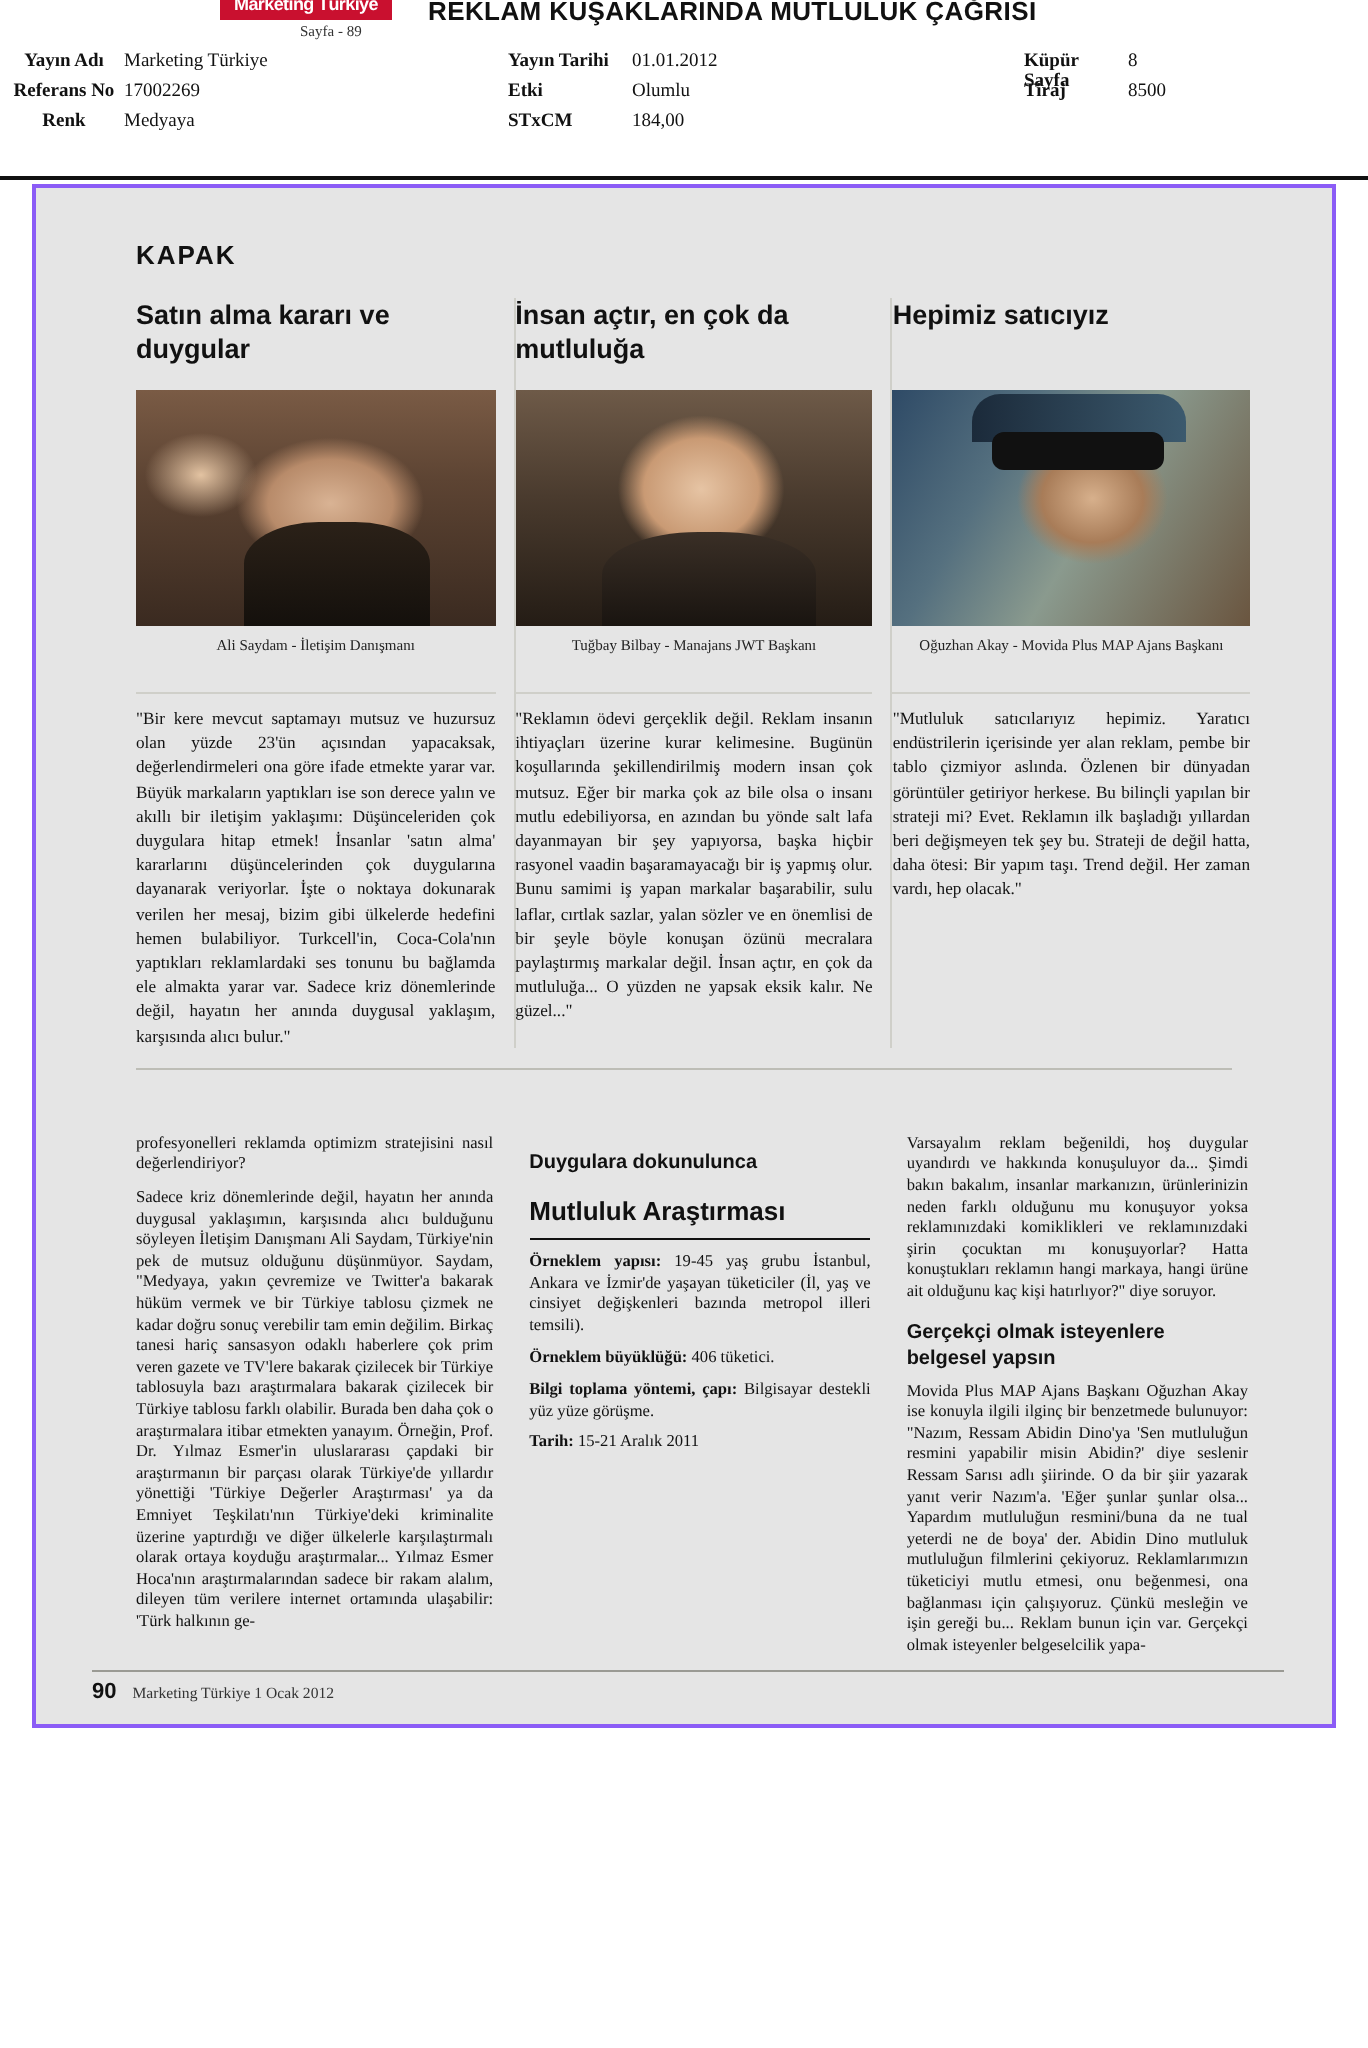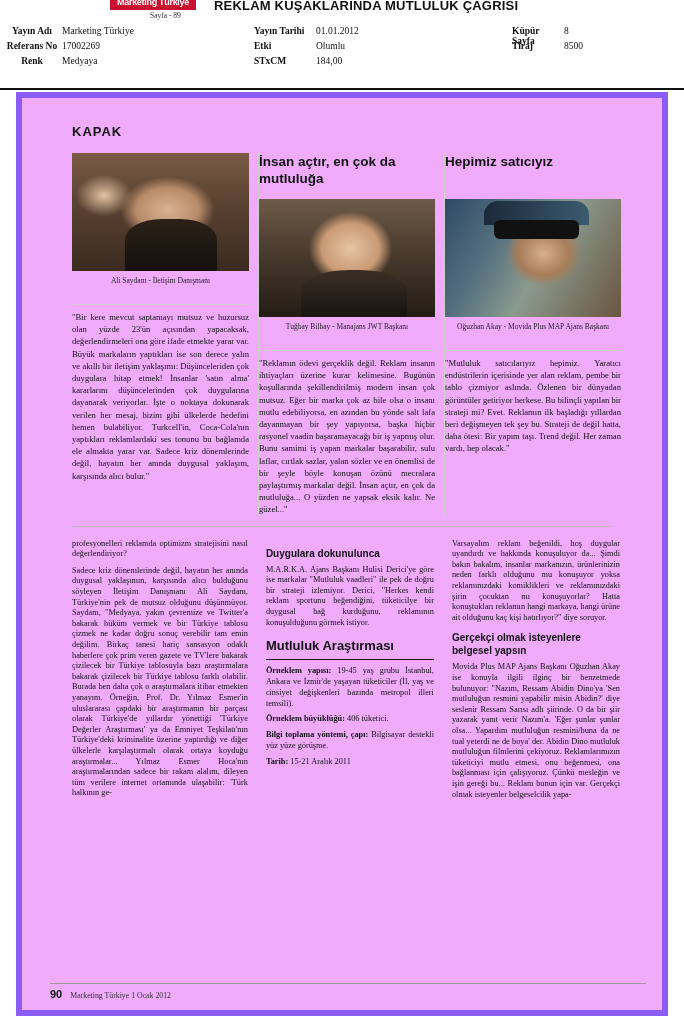--- a/index.html
+++ b/index.html
@@ -96,23 +96,23 @@
     height: 2px;
     background: #111;
   }
 
   
   .scan {
     position: absolute;
     top: 92px;
     left: 16px;
     width: 652px;
-    height: 924px;
-    background: #f0abfc;
-    border: 6px solid #8b5cf6;
+    height: 772px;
+    background: #e5e5e5;
+    border: 2px solid #8b5cf6;
     box-sizing: border-box;
     overflow: hidden;
   }
   .scan-inner {
     position: absolute;
     top: 0; left: 0; right: 0; bottom: 0;
     padding: 26px 28px 0 28px;
   }
 
   .kapak-label {
@@ -234,20 +234,21 @@
   
   .bodycols {
     display: flex;
     margin-left: 22px;
     margin-right: 4px;
   }
   .bcol {
     width: 190px;
     padding-right: 10px;
     box-sizing: border-box;
+    margin-top: 20px;
   }
   .bcol + .bcol { padding-left: 8px; }
   .bcol p {
     margin: 0 0 6px 0;
     font-family: "Liberation Serif", serif;
     font-size: 8.3px;
     line-height: 10.6px;
     text-align: justify;
     color: #111;
     hyphens: auto;
@@ -358,20 +359,21 @@
 </div>
 
 <div class="scan">
   <div class="scan-inner">
 
     <div class="kapak-label">KAPAK</div>
 
     <div class="features">
 
       <div class="feature">
+        <div class="feature-title">Satın alma kararı ve duygular</div>
         <div class="photo photo-1"></div>
         <div class="caption">
           <b>Ali Saydam</b>
           <span>- İletişim Danışmanı</span>
         </div>
         <div class="feature-rule-top"></div>
         <div class="pullquote">"Bir kere mevcut saptamayı mutsuz ve huzursuz olan yüzde 23'ün açısından yapacaksak, değerlendirmeleri ona göre ifade etmekte yarar var. Büyük markaların yaptıkları ise son derece yalın ve akıllı bir iletişim yaklaşımı: Düşünceleriden çok duygulara hitap etmek! İnsanlar 'satın alma' kararlarını düşüncelerinden çok duygularına dayanarak veriyorlar. İşte o noktaya dokunarak verilen her mesaj, bizim gibi ülkelerde hedefini hemen bulabiliyor. Turkcell'in, Coca-Cola'nın yaptıkları reklamlardaki ses tonunu bu bağlamda ele almakta yarar var. Sadece kriz dönemlerinde değil, hayatın her anında duygusal yaklaşım, karşısında alıcı bulur."</div>
       </div>
 
       <div class="feature">
@@ -402,21 +404,20 @@
 
     <div class="bodycols">
 
       <div class="bcol">
         <p>profesyonelleri reklamda optimizm stratejisini nasıl değerlendiriyor?</p>
         <p>Sadece kriz dönemlerinde değil, hayatın her anında duygusal yaklaşımın, karşısında alıcı bulduğunu söyleyen İletişim Danışmanı Ali Saydam, Türkiye'nin pek de mutsuz olduğunu düşünmüyor. Saydam, "Medyaya, yakın çevremize ve Twitter'a bakarak hüküm vermek ve bir Türkiye tablosu çizmek ne kadar doğru sonuç verebilir tam emin değilim. Birkaç tanesi hariç sansasyon odaklı haberlere çok prim veren gazete ve TV'lere bakarak çizilecek bir Türkiye tablosuyla bazı araştırmalara bakarak çizilecek bir Türkiye tablosu farklı olabilir. Burada ben daha çok o araştırmalara itibar etmekten yanayım. Örneğin, Prof. Dr. Yılmaz Esmer'in uluslararası çapdaki bir araştırmanın bir parçası olarak Türkiye'de yıllardır yönettiği 'Türkiye Değerler Araştırması' ya da Emniyet Teşkilatı'nın Türkiye'deki kriminalite üzerine yaptırdığı ve diğer ülkelerle karşılaştırmalı olarak ortaya koyduğu araştırmalar... Yılmaz Esmer Hoca'nın araştırmalarından sadece bir rakam alalım, dileyen tüm verilere internet ortamında ulaşabilir: 'Türk halkının ge-</p>
       </div>
 
       <div class="bcol">
         <div class="sub-head">Duygulara dokunulunca</div>
-        <p>M.A.R.K.A. Ajans Başkanı Hulisi Derici'ye göre ise markalar "Mutluluk vaadleri" ile pek de doğru bir strateji izlemiyor. Derici, "Herkes kendi reklam sportunu beğendiğini, tüketicilye bir duygusal bağ kurduğunu, reklamının konuşulduğunu görmek istiyor.</p>
         <div class="box-head">Mutluluk Araştırması</div>
         <div class="box-rule"></div>
         <div class="kv">
           <b>Örneklem yapısı:</b>
           <span>19-45 yaş grubu İstanbul, Ankara ve İzmir'de yaşayan tüketiciler (İl, yaş ve cinsiyet değişkenleri bazında metropol illeri temsili).</span>
         </div>
         <div class="kv">
           <b>Örneklem büyüklüğü:</b>
           <span>406 tüketici.</span>
         </div>

